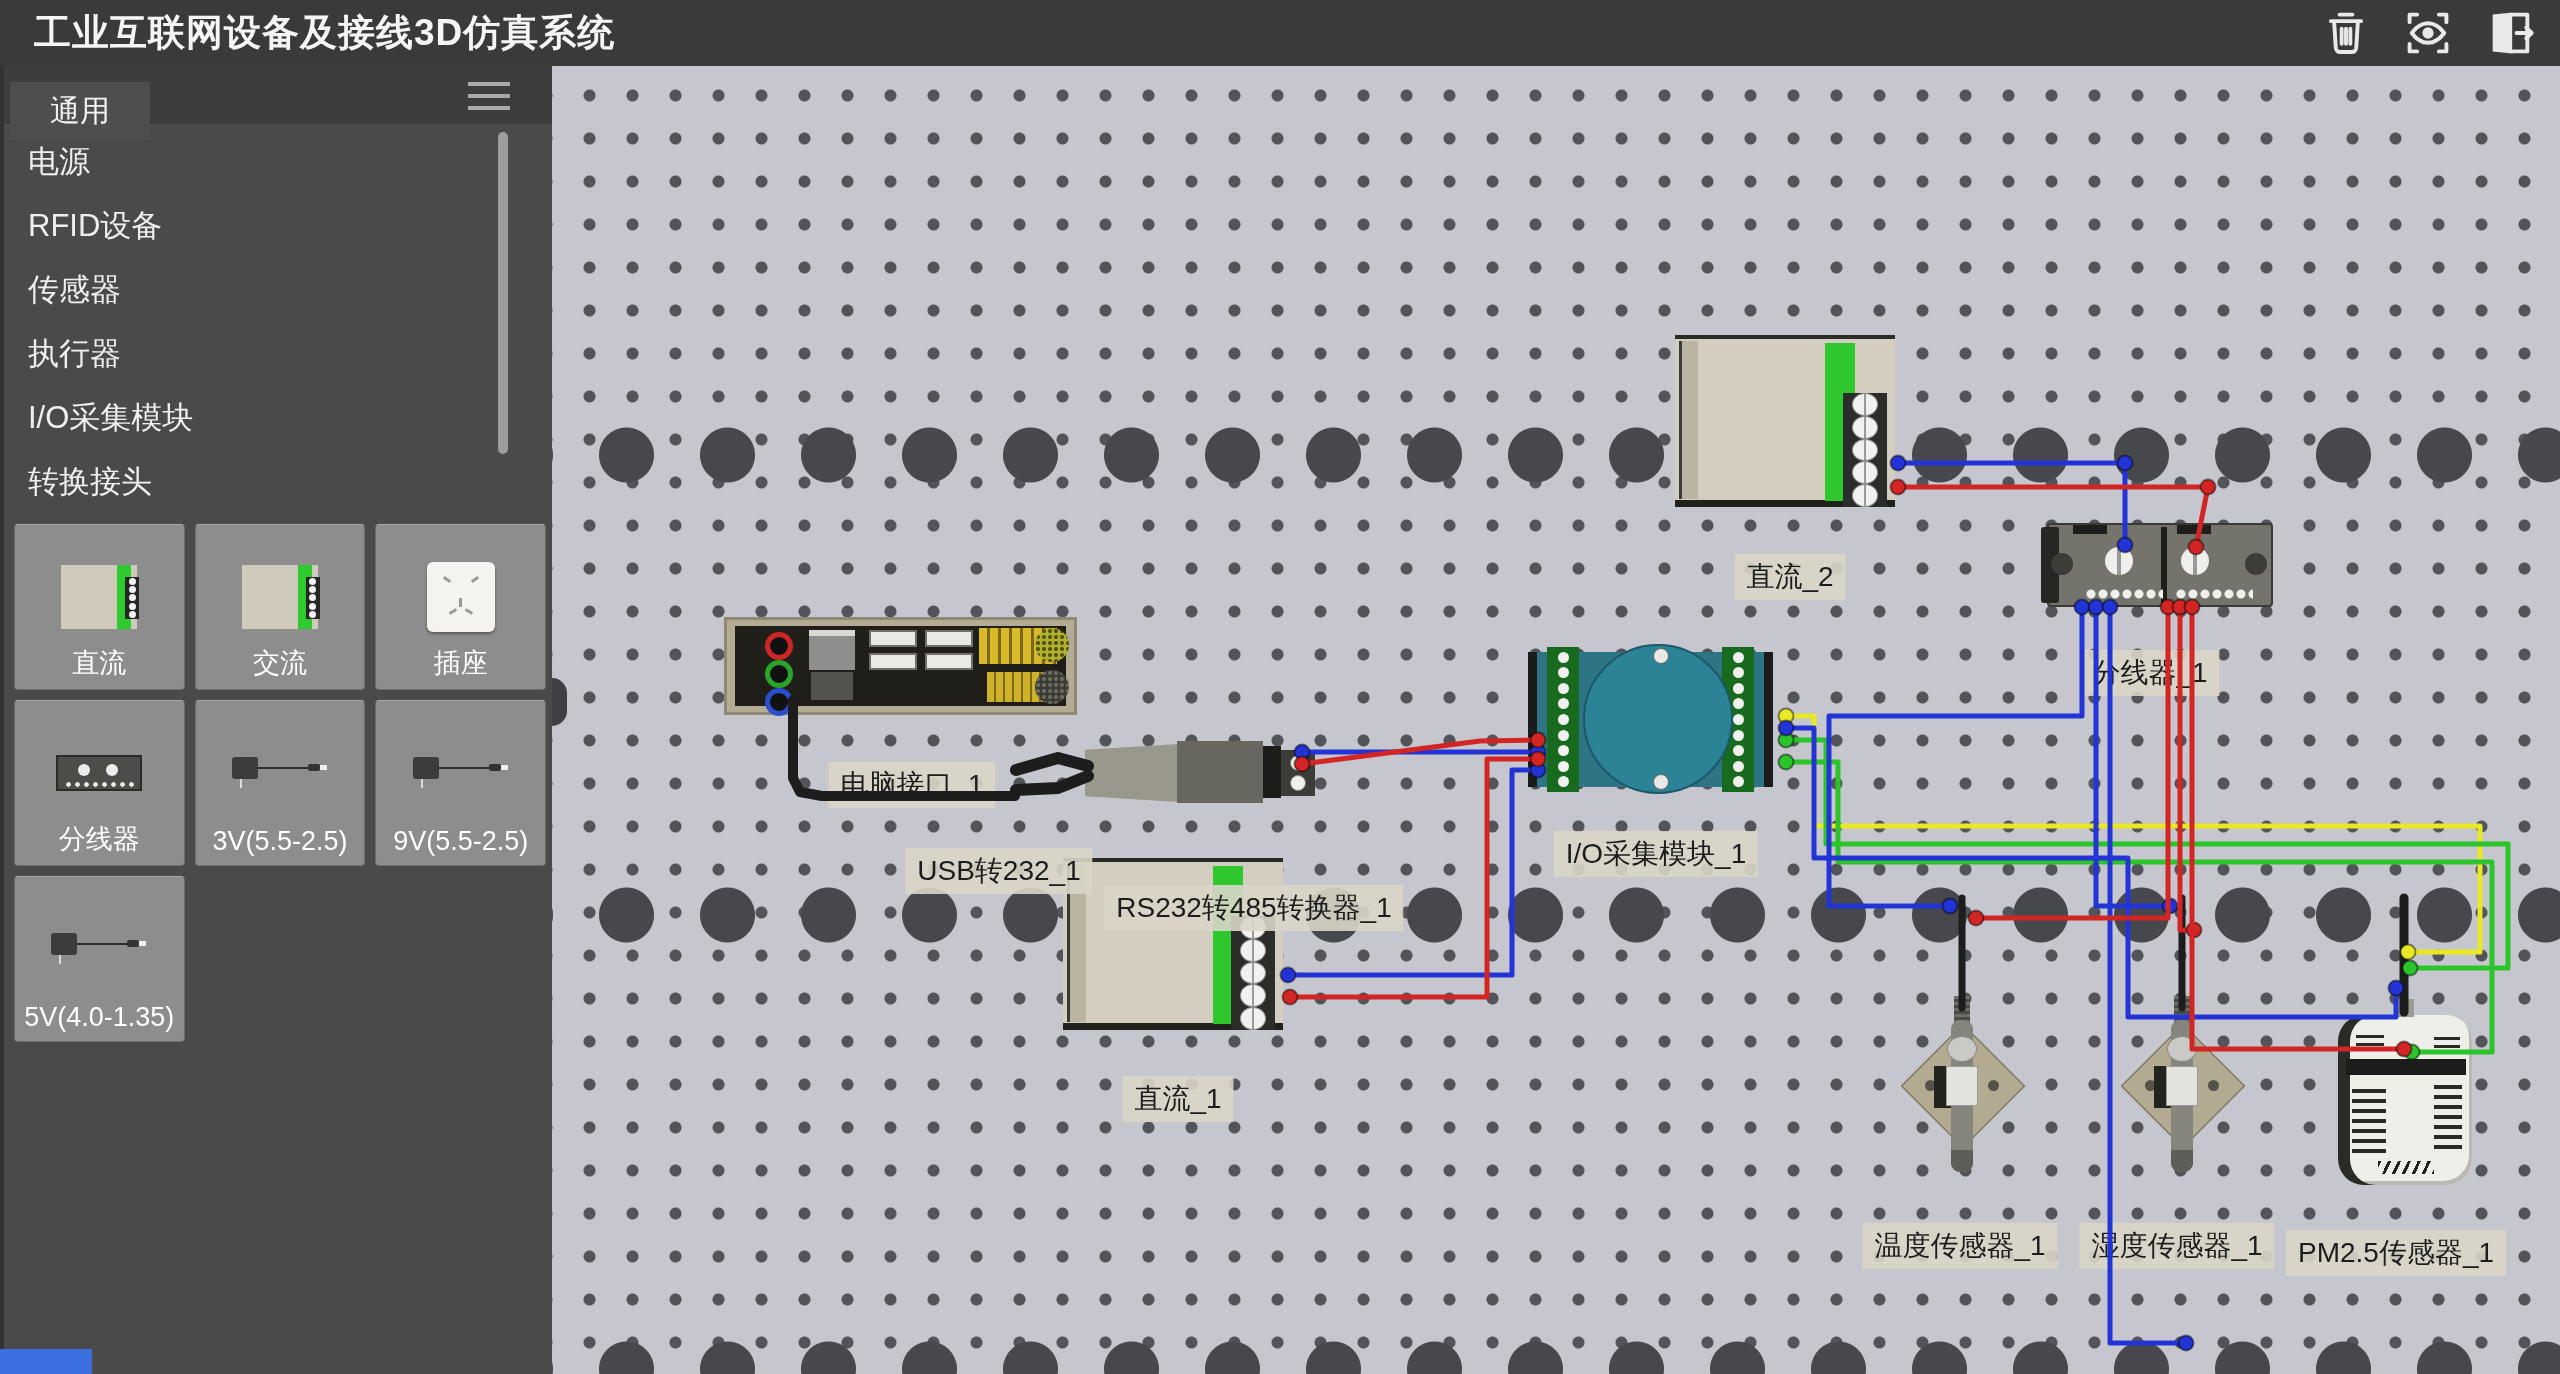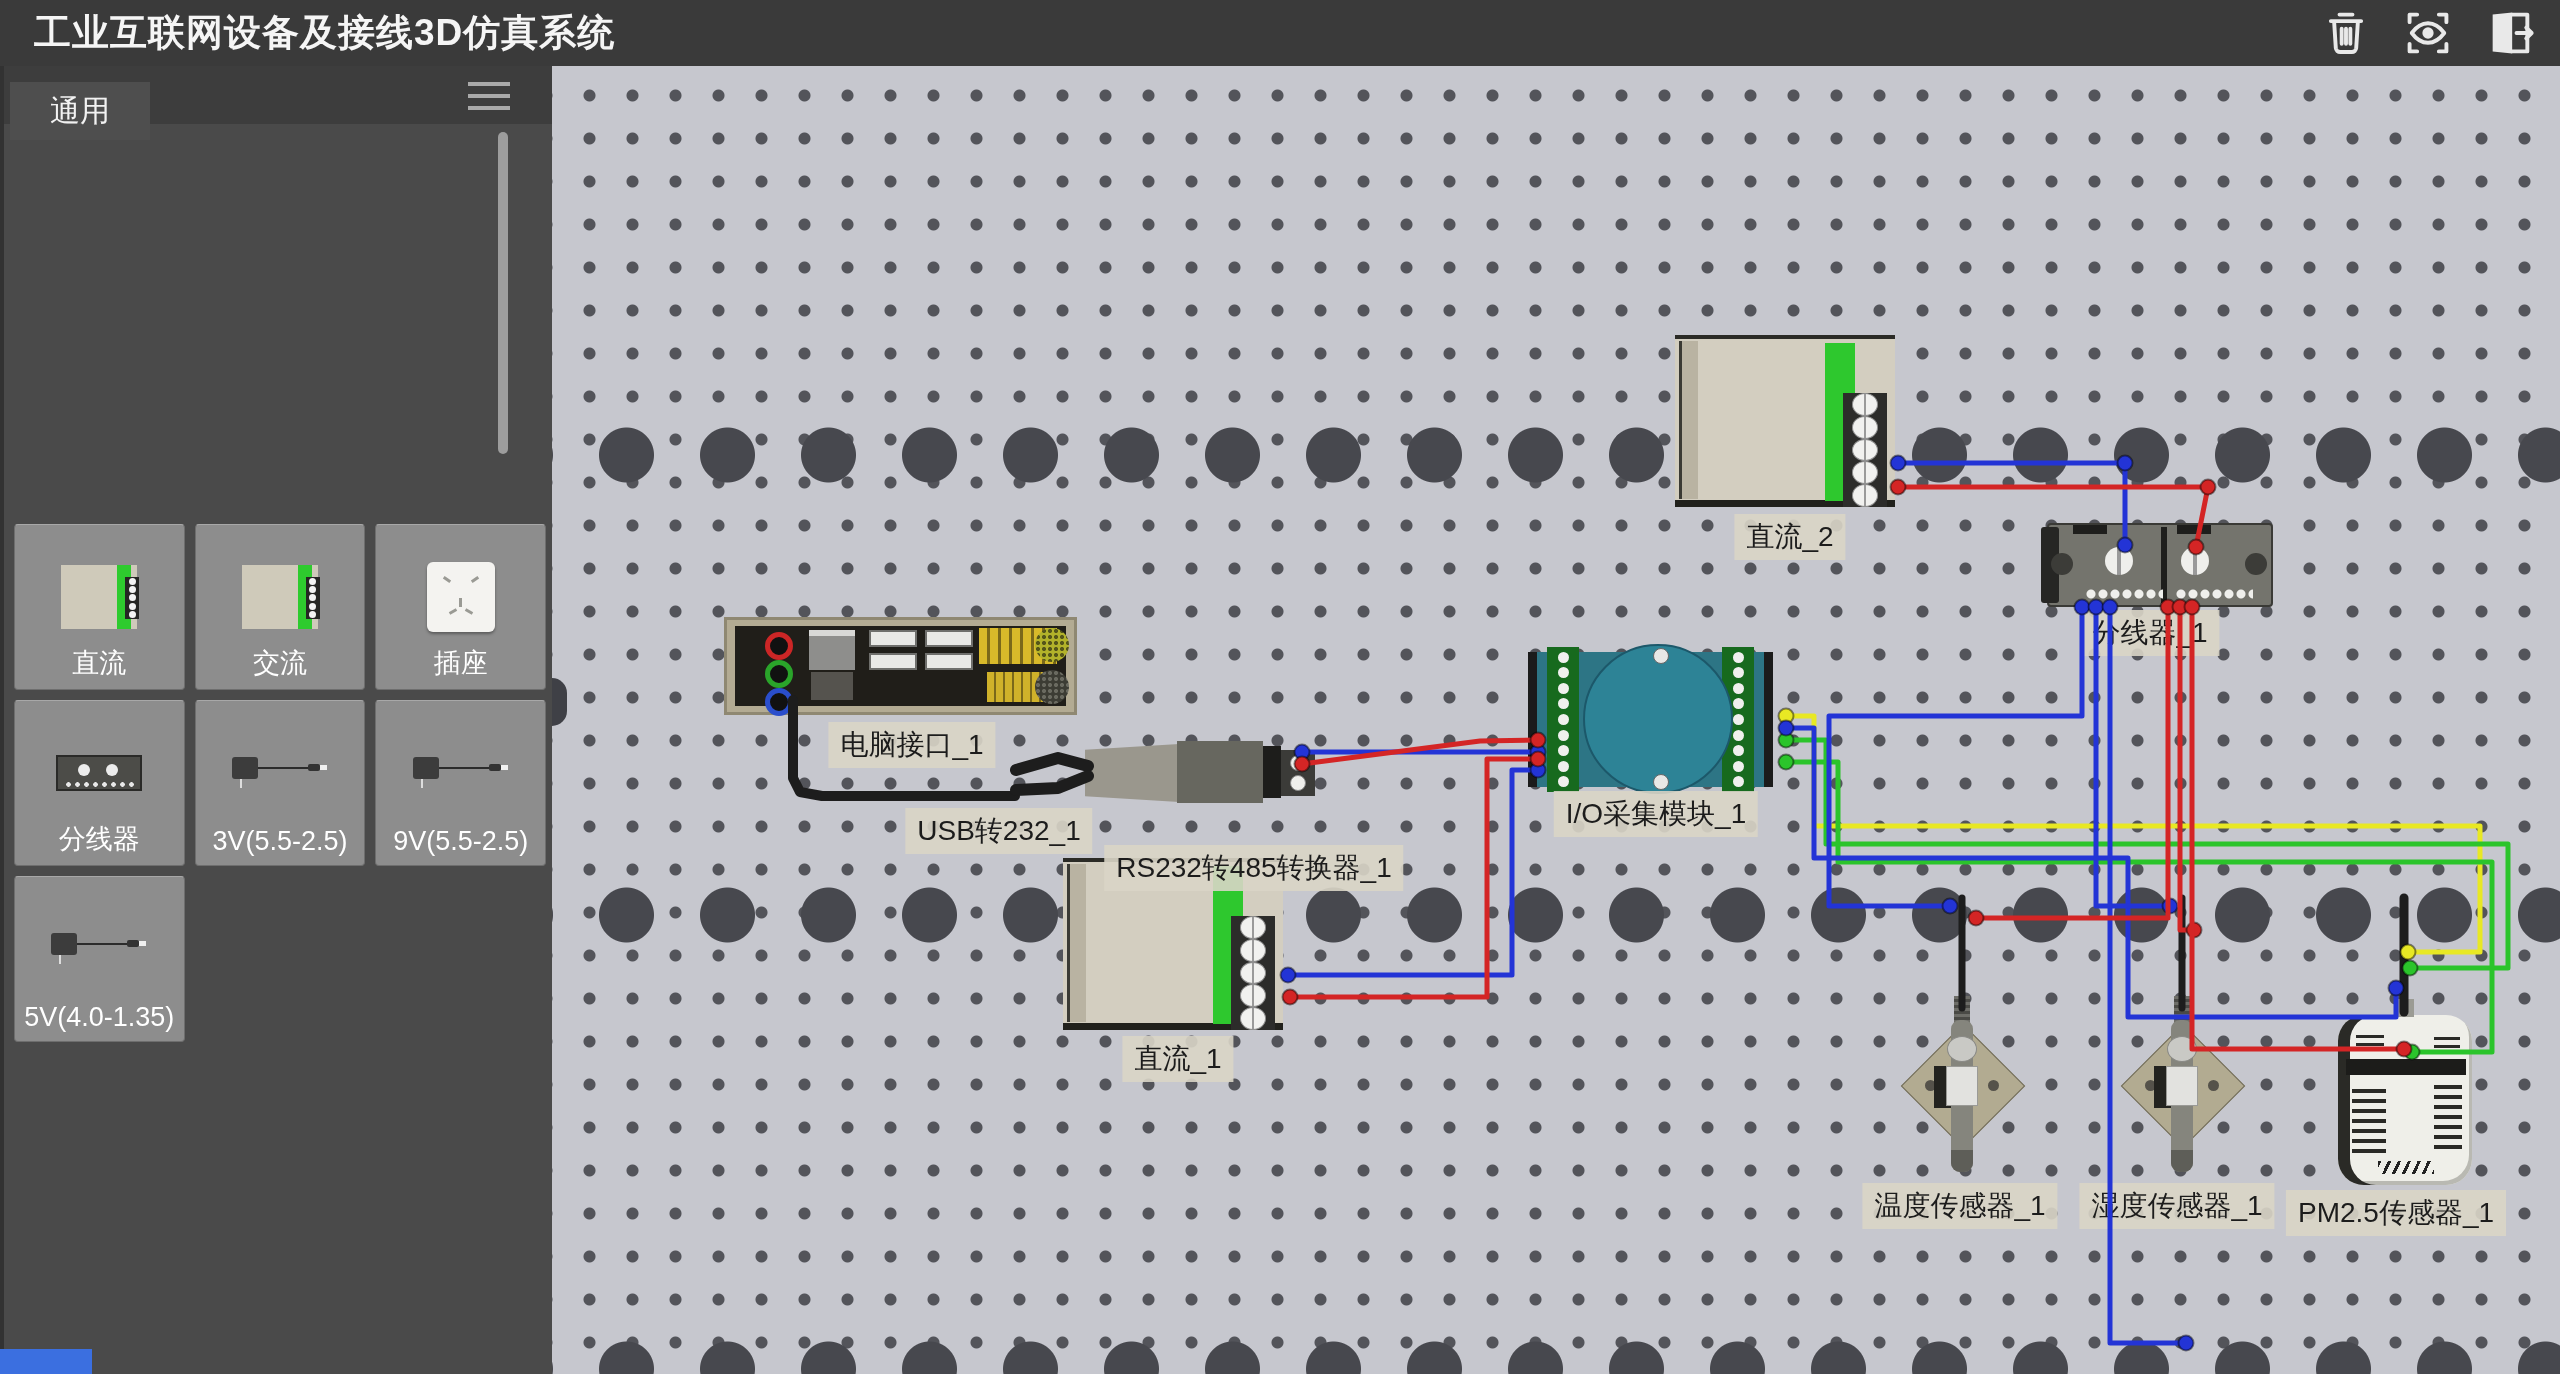--- a/index.html
+++ b/index.html
@@ -65,21 +65,21 @@
           background-image:radial-gradient(circle,#53545a 5.5px,transparent 6.5px);
           background-size:43px 43px;background-position:16px 8px;}
   .band{position:absolute;left:0;width:100%;height:58px;z-index:1;
         background-image:radial-gradient(circle,#47484e 27px,transparent 28px);
         background-size:101px 58px;background-position:24px 50%;}
   #collapse-handle{position:absolute;left:0;top:612px;width:15px;height:48px;background:#3f4046;
         border-radius:0 24px 24px 0;z-index:6;cursor:pointer;}
 
   .dev{position:absolute;z-index:2;}
   .tag{position:absolute;transform:translateX(-50%);background:rgba(217,213,198,.9);
-       color:#1c1c1c;font-size:28px;padding:4px 12px;white-space:nowrap;z-index:3;}
+       color:#1c1c1c;font-size:28px;padding:4px 12px;white-space:nowrap;z-index:3;margin-top:40px;}
 
   
   .dc-supply{width:220px;height:172px;background:#d3cec0;border-top:4px solid #2b2b26;border-bottom:7px solid #21211c;box-sizing:border-box;}
   .dc-supply .edge{position:absolute;left:4px;top:2px;width:16px;height:158px;background:#b9b3a2;border-left:3px solid #3a3a34;}
   .dc-supply .green{position:absolute;left:150px;top:4px;width:30px;height:158px;background:#2ec82e;}
   .dc-supply .tblock{position:absolute;left:168px;top:54px;width:44px;height:114px;background:#2c2c2a;
        display:flex;flex-direction:column;align-items:center;justify-content:space-evenly;}
   .dc-supply .tblock b{width:24px;height:24px;border-radius:50%;background:#f1f1ef;border:1px solid #8f8f8f;
        background-image:linear-gradient(90deg,transparent 44%,#9a9a9a 44%,#9a9a9a 56%,transparent 56%);}
 
@@ -205,20 +205,28 @@
 
   <aside id="sidebar">
     <div id="tabrow">
       <div class="tab">通用</div>
       <span id="hamburger">
           <i></i>
           <i></i>
           <i></i>
         </span>
     </div>
+    <ul id="catlist">
+        <li>电源</li>
+        <li>RFID设备</li>
+        <li>传感器</li>
+        <li>执行器</li>
+        <li>I/O采集模块</li>
+        <li>转换接头</li>
+      </ul>
     <div id="list-scrollbar"></div>
     <div id="cards">
         <div class="card">
           <div class="thumb">
             <div class="t-dc">
               <span class="g"></span>
               <span class="tb">
                 <b></b>
                 <b></b>
                 <b></b>

